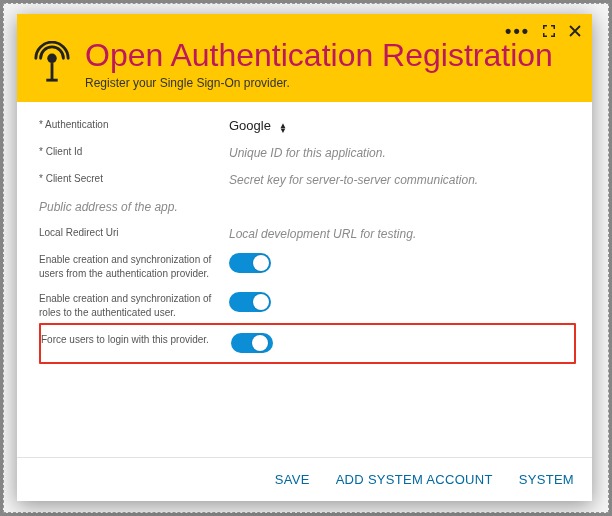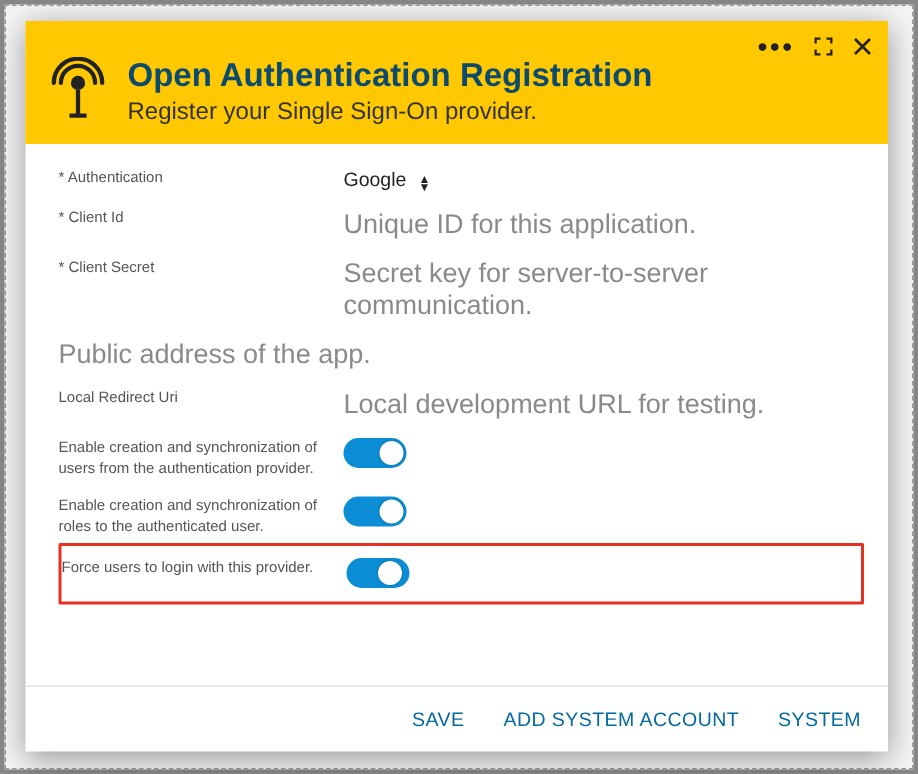--- a/index.html
+++ b/index.html
@@ -6,29 +6,29 @@
 body{font-family:"Segoe UI",Arial,sans-serif;background:#888;width:612px;height:516px;overflow:hidden;position:relative}
 .frame{position:absolute;inset:3px;border:1px dashed #999;background:#f5f5f5}
 .dialog{position:absolute;left:17px;top:14px;width:575px;height:487px;background:#fff;box-shadow:0 4px 20px rgba(0,0,0,.4);display:flex;flex-direction:column}
 .hdr{background:#ffc800;padding:10px 16px 12px;position:relative}
 .ctrls{position:absolute;top:8px;right:10px;display:flex;gap:12px;align-items:center}
 .ctrls span{cursor:pointer;font-size:18px;line-height:1;color:#222}
 .dots{letter-spacing:2px;font-weight:bold}
 .full svg,.close svg{width:14px;height:14px;display:block}
 .hrow{display:flex;align-items:center;gap:14px;margin-top:14px}
 .icon svg{width:38px;height:46px;display:block}
-.ttl{font-size:22px;font-weight:700;color:#0c4a6e;line-height:1.1}
-.sub{font-size:16px;color:#333;margin-top:3px}
+.ttl{font-size:32px;font-weight:400;color:#be185d;line-height:1.1}
+.sub{font-size:12px;color:#333;margin-top:3px}
 .body{flex:1;padding:14px 22px 6px;overflow:auto;font-size:13px;color:#333}
 .row{display:flex;align-items:flex-start;margin-bottom:10px}
 .lbl{width:190px;text-align:left;padding-right:14px;color:#555;font-size:10px;line-height:1.35;padding-top:2px}
 .val{flex:1;padding-top:2px}
 .sel{display:inline-flex;align-items:flex-end;gap:8px;cursor:pointer;color:#222;font-size:13px}
 .sel .arr{display:flex;flex-direction:column;line-height:5px;font-size:8px}
-.ph{color:#8a8a8a;font-size:18px}
+.ph{color:#8a8a8a;font-style:italic;font-size:12px}
 .tg{position:relative;width:42px;height:20px;border-radius:10px;background:#0b8ed6;display:inline-block}
 .tg .knob{position:absolute;width:16px;height:16px;border-radius:50%;background:#fff;top:2px;right:2px;box-shadow:0 0 2px rgba(0,0,0,.3)}
 .tg.mid .knob{right:5px}
 .hl{border:2px solid #e53122;border-radius:1px;padding:6px 6px 6px 0;margin:-6px -6px -6px 0}
 .ftr{border-top:1px solid #e2e2e2;padding:14px 18px;display:flex;justify-content:flex-end;gap:26px;font-size:13px;letter-spacing:.3px;color:#0369a1}
 .ftr span{cursor:pointer}
 </style>
 </head>
 <body>
 <div class="frame"></div>

